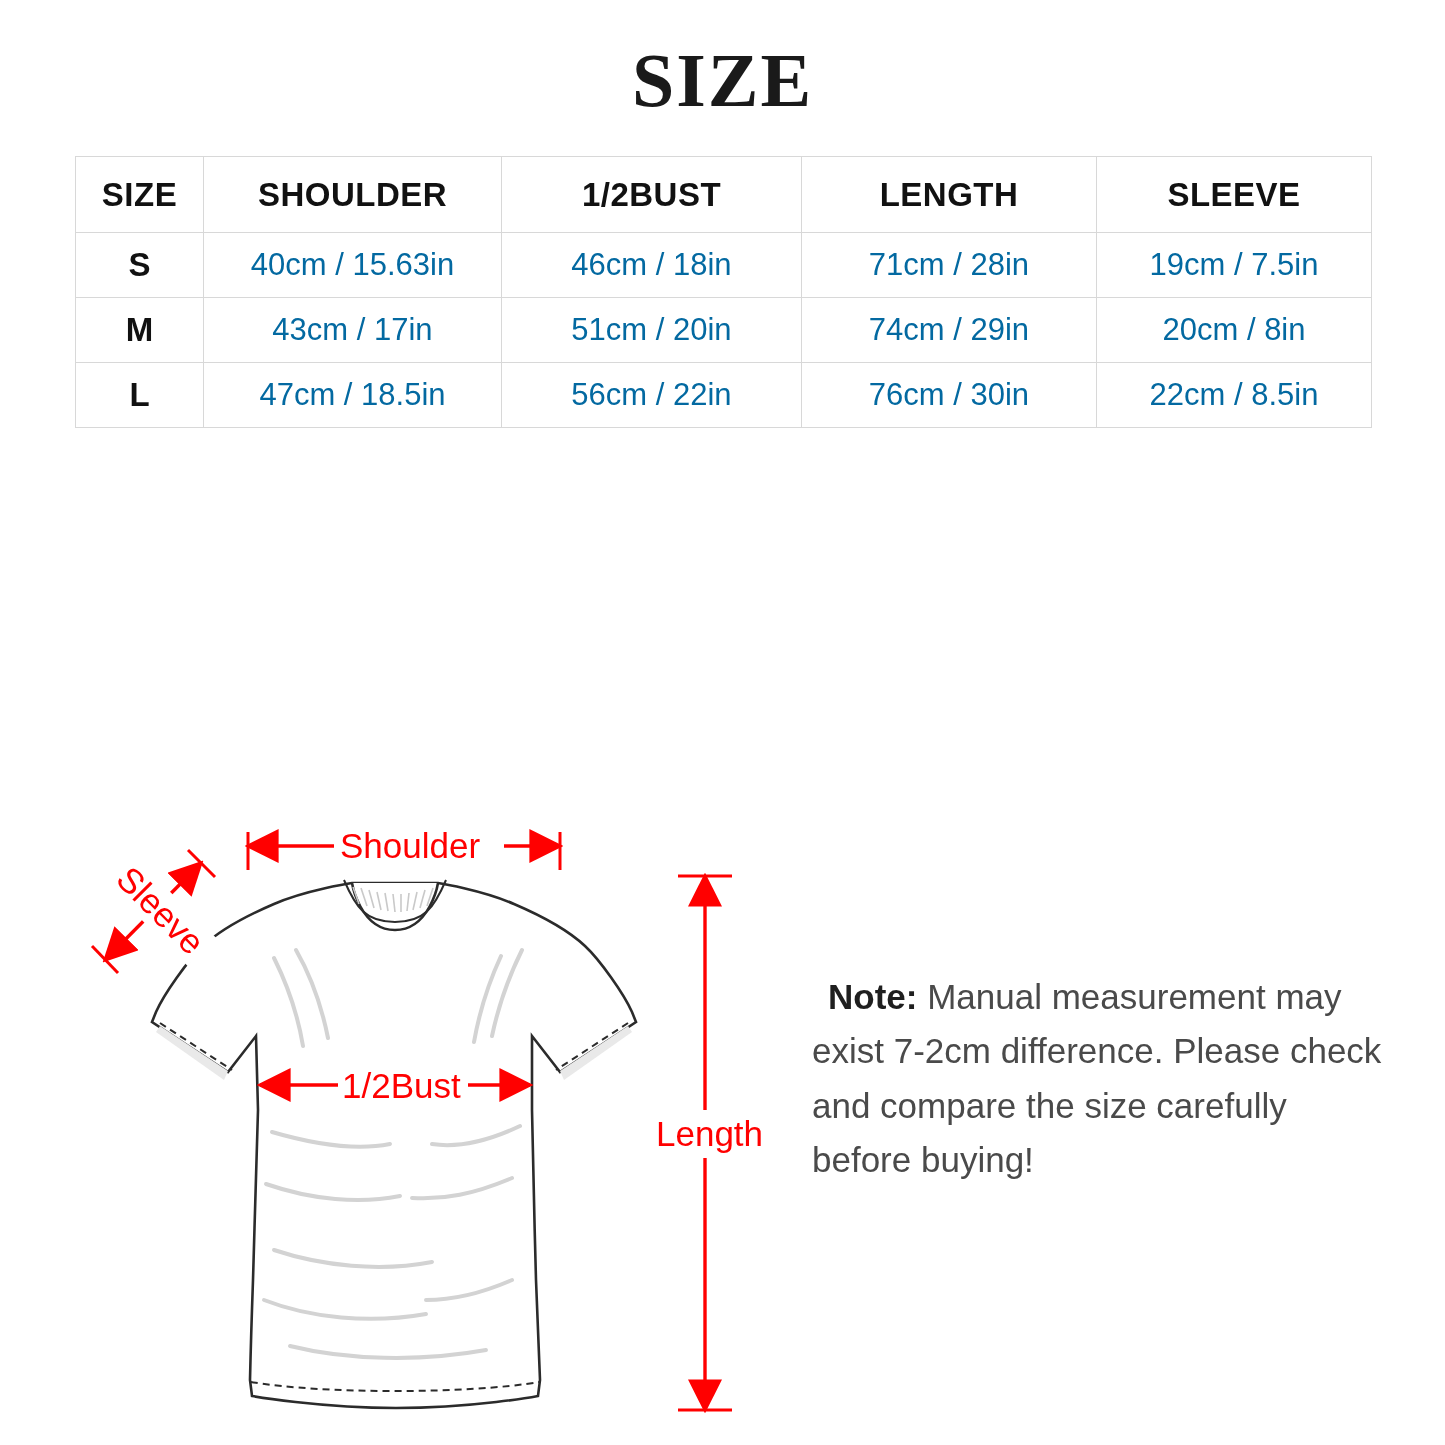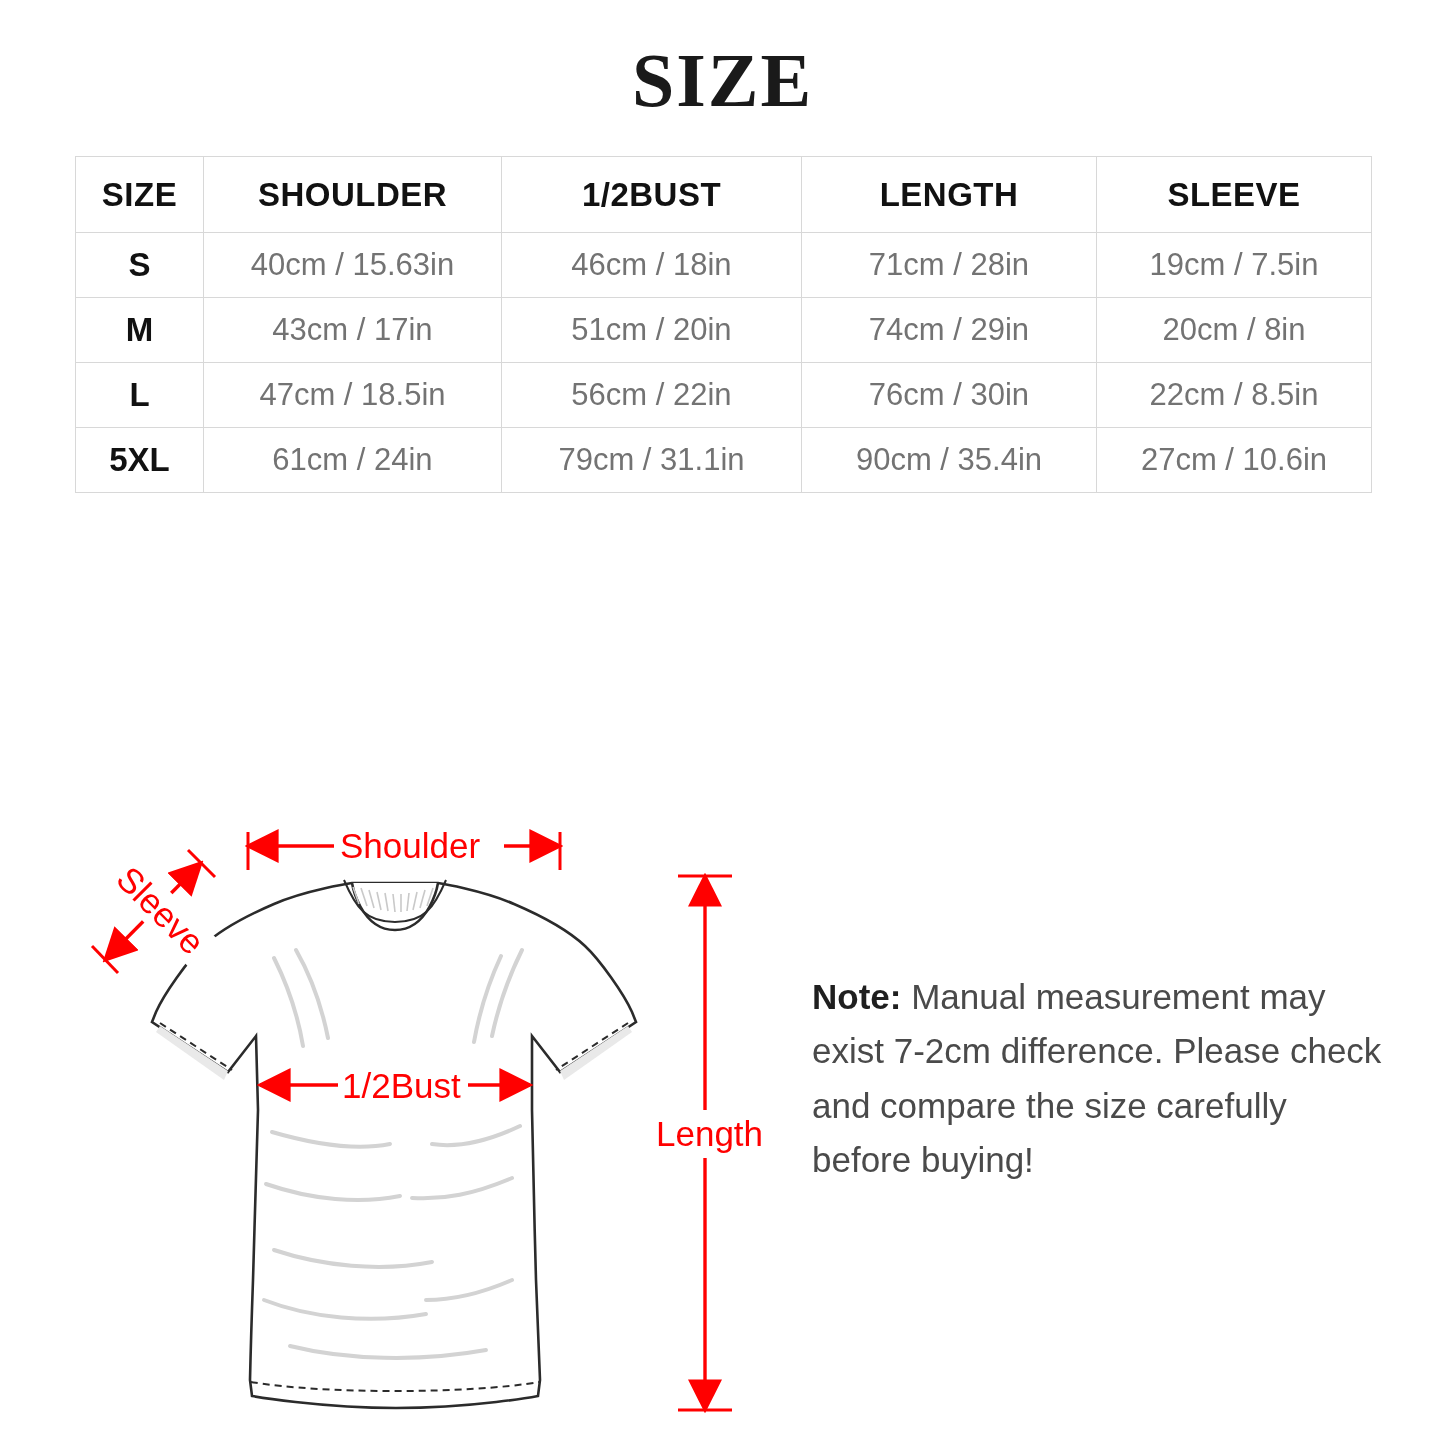--- a/index.html
+++ b/index.html
@@ -40,21 +40,21 @@
     width: 100%;
     table-layout: fixed;
   }
   table td, table th {
     border: 1px solid #d8d8d8;
     text-align: center;
     vertical-align: middle;
     padding: 0;
     height: 64px;
     font-size: 31px;
-    color: #737373;
+    color: #0369a1;
     font-weight: normal;
   }
   thead th {
     font-weight: bold;
     font-size: 33px;
     color: #111111;
     height: 75px;
     letter-spacing: 0.5px;
   }
   tbody td.size-col {
@@ -88,20 +88,21 @@
     left: 812px;
     top: 200px;
     width: 580px;
     font-size: 35px;
     line-height: 1.55;
     color: #4a4a4a;
   }
   #note b {
     color: #1f1f1f;
     font-weight: bold;
+    margin-left: 16px;
   }
 </style>
 </head>
 <body>
 
 <h1 id="title">SIZE</h1>
 
 <div id="size-table-wrap">
   <table>
     <colgroup>
@@ -134,27 +135,20 @@
         <td>51cm / 20in</td>
         <td>74cm / 29in</td>
         <td>20cm / 8in</td>
       </tr>
       <tr>
         <td class="size-col">L</td>
         <td>47cm / 18.5in</td>
         <td>56cm / 22in</td>
         <td>76cm / 30in</td>
         <td>22cm / 8.5in</td>
-      </tr>
-      <tr>
-        <td class="size-col">5XL</td>
-        <td>61cm / 24in</td>
-        <td>79cm / 31.1in</td>
-        <td>90cm / 35.4in</td>
-        <td>27cm / 10.6in</td>
       </tr>
     </tbody>
   </table>
 </div>
 
 <div id="diagram">
 
   <svg id="shirt-svg" width="760" height="660" viewBox="0 0 760 660">
     <defs>
       <marker id="arrH" markerWidth="10" markerHeight="10" refX="9" refY="5" orient="auto">

